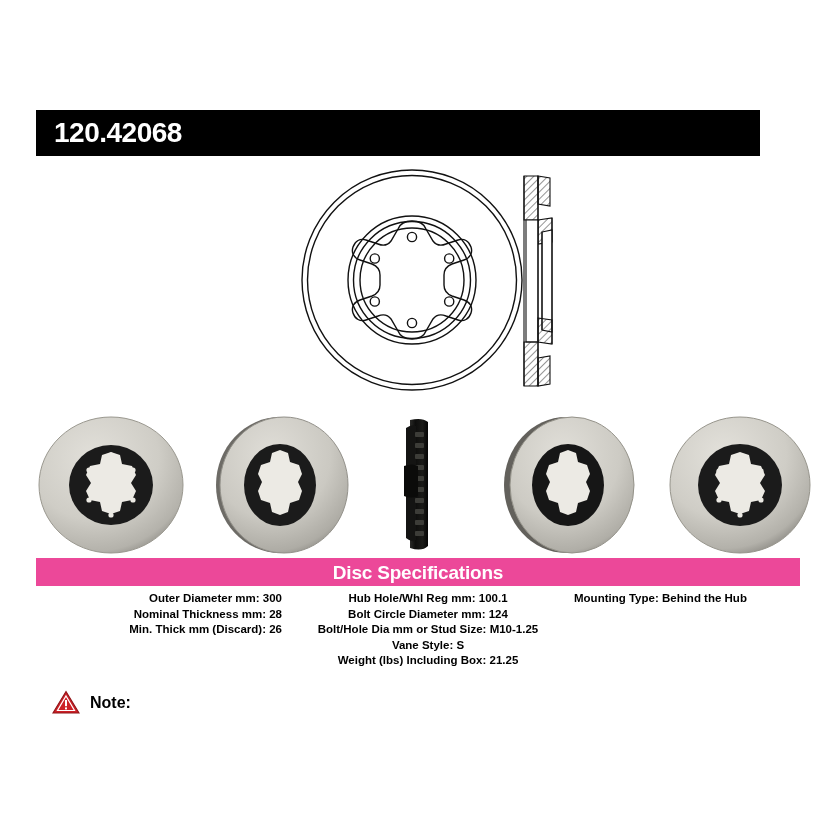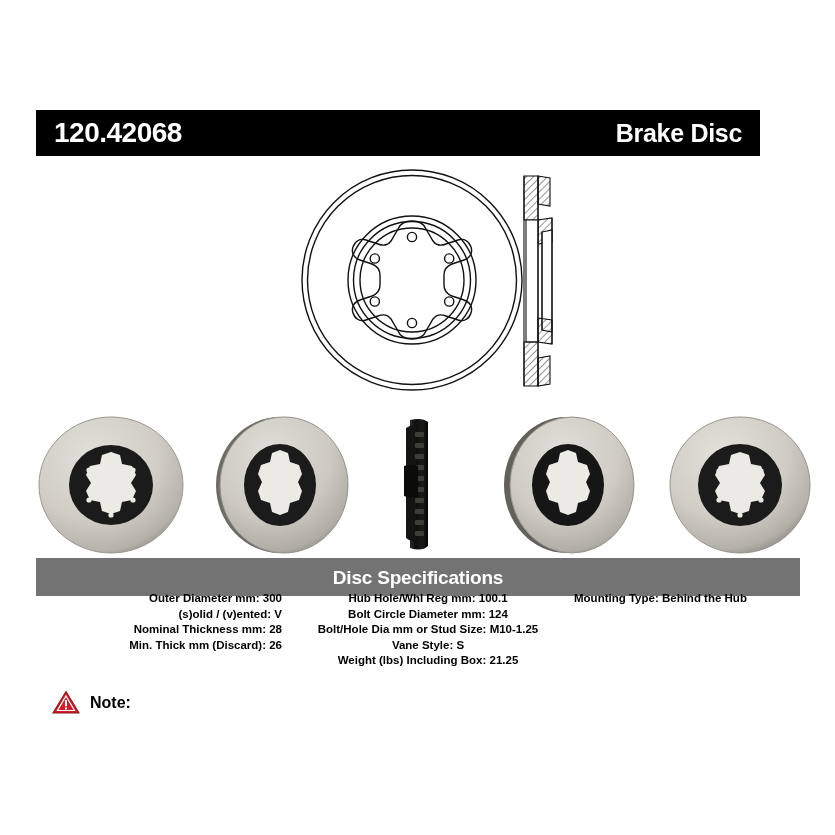--- a/index.html
+++ b/index.html
@@ -56,22 +56,22 @@
     left: 26px; top: 414px;
     width: 790px; height: 142px;
   }
   .photo { position: absolute; top: 0; }
   .photo svg { display: block; }
 
   
   .spec-bar {
     position: absolute;
     left: 36px; top: 558px;
-    width: 764px; height: 38px;
-    background: #737373;
+    width: 764px; height: 28px;
+    background: #ec4899;
     display: flex;
     align-items: center;
     justify-content: center;
   }
   .spec-bar-title {
     color: #ffffff;
     font-size: 19px;
     font-weight: bold;
     letter-spacing: -0.2px;
     line-height: 1;
@@ -123,21 +123,20 @@
     line-height: 15px;
   }
 </style>
 </head>
 <body>
 
 <div class="sheet">
 
   <div class="header-bar">
     <div class="header-partno">120.42068</div>
-    <div class="header-title">Brake Disc</div>
   </div>
 
   <div class="tech-area">
     <svg width="280" height="235" viewBox="0 0 280 235">
       <g fill="none" stroke="#111111" stroke-width="1.4">
 
         <circle cx="112" cy="117" r="110"></circle>
         <circle cx="112" cy="117" r="104.5"></circle>
 
         <circle cx="112" cy="117" r="64"></circle>
@@ -346,24 +345,20 @@
   </div>
 
   <div class="spec-cols">
 
     <div class="spec-col spec-col-left">
       <div class="spec-line">
         <span>Outer Diameter mm: </span>
         <span class="val">300</span>
       </div>
       <div class="spec-line">
-        <span>(s)olid / (v)ented: </span>
-        <span class="val">V</span>
-      </div>
-      <div class="spec-line">
         <span>Nominal Thickness mm: </span>
         <span class="val">28</span>
       </div>
       <div class="spec-line">
         <span>Min. Thick mm (Discard): </span>
         <span class="val">26</span>
       </div>
     </div>
 
     <div class="spec-col spec-col-mid">

